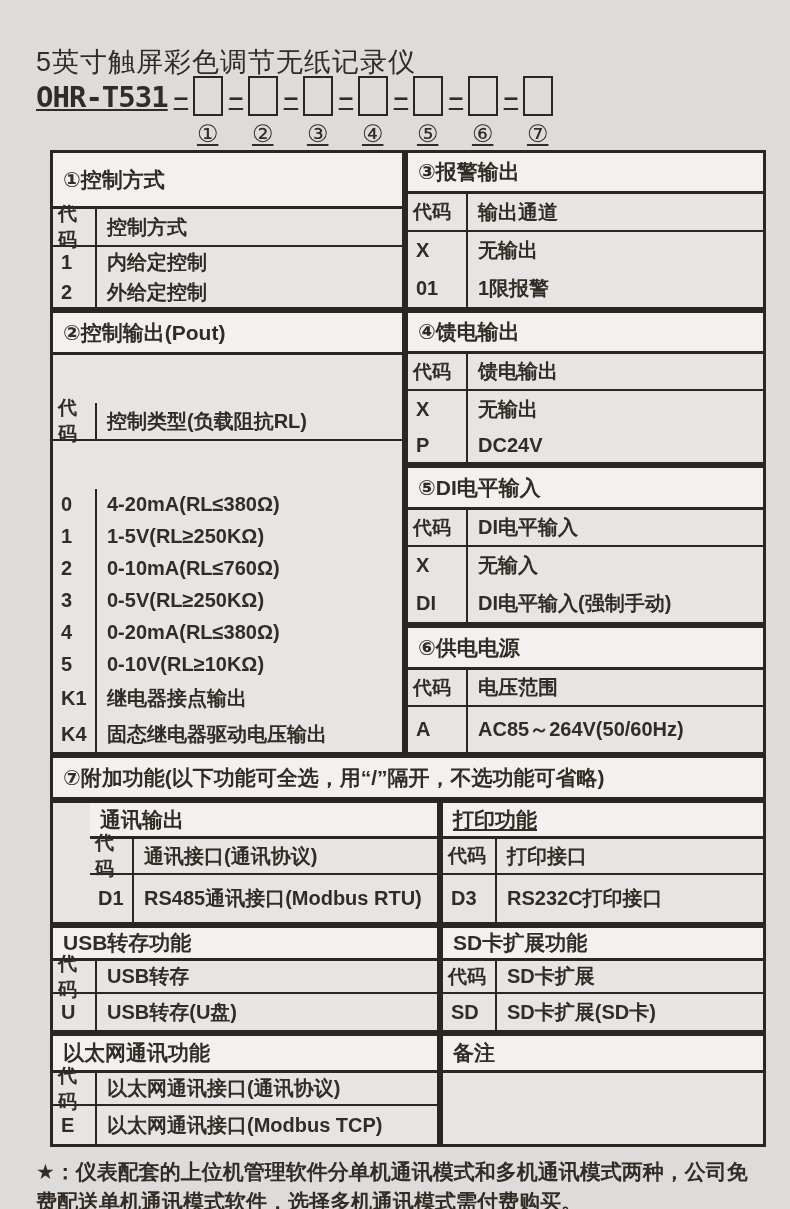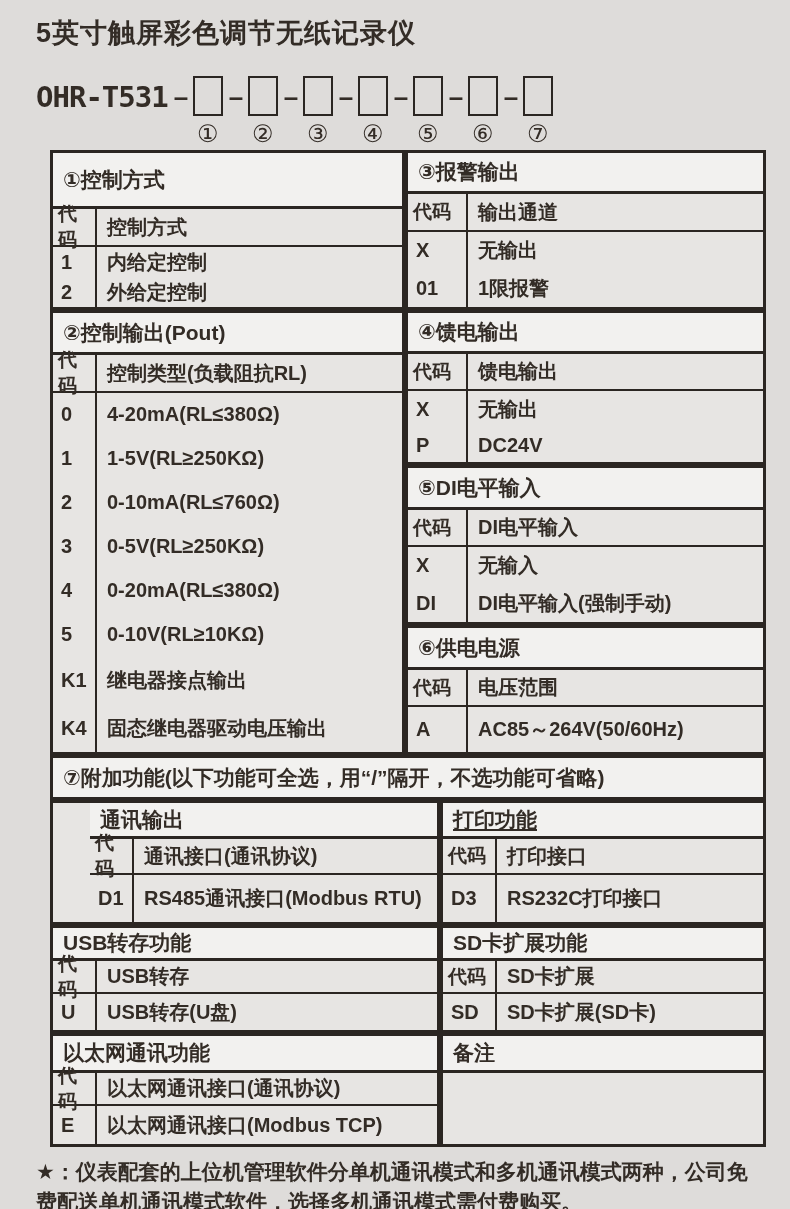--- a/index.html
+++ b/index.html
@@ -13,26 +13,26 @@
   html,body{width:790px;}
   body{
     width:790px;height:1209px;
     background:var(--bg);
     color:var(--text);
     font-family:"Liberation Sans","DejaVu Sans",sans-serif;
     position:relative;
     overflow:hidden;
   }
   .page-title{
-    position:absolute;left:36px;top:15px;
-    font-size:27px;font-weight:700;letter-spacing:1px;
+    position:absolute;left:36px;top:44px;
+    font-size:27px;font-weight:400;letter-spacing:1px;
   }
   .model-row{
     position:absolute;left:36px;top:76px;
-    display:flex;align-items:flex-start;column-gap:6px;
+    display:flex;align-items:flex-start;column-gap:6px;text-decoration:underline;
   }
   .model-prefix{
     font-family:"DejaVu Sans Mono","Liberation Mono",monospace;
     font-size:29px;font-weight:700;letter-spacing:-1px;
     line-height:42px;
   }
   .dash{
     font-size:26px;font-weight:700;line-height:42px;width:13px;text-align:center;
   }
   .box-unit{display:flex;flex-direction:column;align-items:center;row-gap:6px;}
@@ -149,21 +149,21 @@
         <div class="code-cell">1</div>
         <div class="desc-cell">内给定控制</div>
       </div>
       <div class="sec-row">
         <div class="code-cell">2</div>
         <div class="desc-cell">外给定控制</div>
       </div>
     </div>
   </div>
 
-  <div class="sec w-code-l" style="left:0;top:160px;width:355px;height:445px;">
+  <div class="sec w-code-l" style="left:0;top:160px;width:355px;height:445px;gap:48px;">
     <div class="sec-title" style="height:42px;">②控制输出(Pout)</div>
     <div class="sec-header" style="height:38px;">
       <div class="code-cell">代码</div>
       <div class="desc-cell">控制类型(负载阻抗RL)</div>
     </div>
     <div class="sec-body">
       <div class="sec-row">
         <div class="code-cell">0</div>
         <div class="desc-cell">4-20mA(RL≤380Ω)</div>
       </div>

